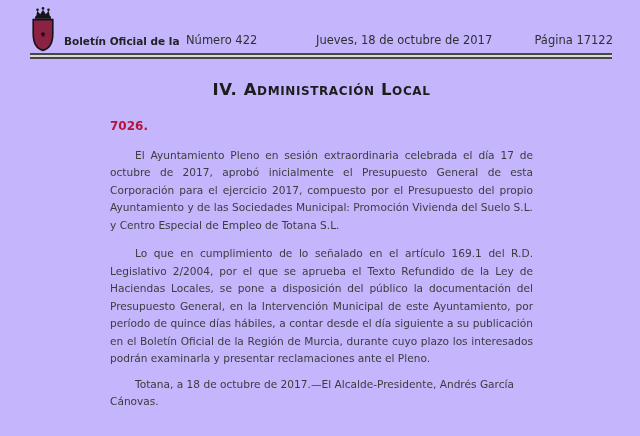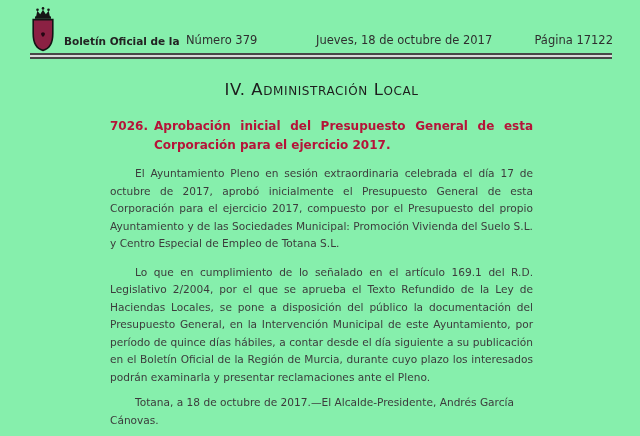--- a/index.html
+++ b/index.html
@@ -1,19 +1,19 @@
 <!DOCTYPE html>
 <html><head>
 <meta charset="utf-8">
 <style>
   html,body{margin:0;padding:0;background:#ffffff;}
   .page{
     position:relative;
     width:640px;height:436px;
-    background:#86efac;
+    background:#c4b5fd;
     font-family:"DejaVu Sans","Liberation Sans",sans-serif;
     color:#3c3c3c;
     overflow:hidden;
   }
   
   .hdr{position:absolute;top:0;left:0;right:0;height:53px;}
   .logo{position:absolute;left:28px;top:6px;width:30px;height:46px;}
   .brand{
     position:absolute;left:64px;bottom:5px;
     font-size:10.5px;font-weight:bold;line-height:1.25;color:#232323;
@@ -24,27 +24,27 @@
   .pageno{position:absolute;right:27px;bottom:6px;font-size:11.5px;color:#2f2f2f;}
   .double-rule{
     position:absolute;top:53px;left:30px;right:28px;
     height:2px;background:#d9d9d9;
     border-top:2px solid #484848;border-bottom:2px solid #484848;
   }
   
   .content{position:absolute;top:59px;left:110px;width:423px;}
   .section-title{
     margin:21px 0 12px 0;text-align:center;
-    font-size:16.5px;font-weight:normal;letter-spacing:0.6px;
+    font-size:16.5px;font-weight:bold;letter-spacing:0.6px;
     font-variant:small-caps;color:#1d1d1d;
   }
   .municipality{margin-top:21px;font-size:12px;color:#333333;}
   .announcement{
     display:flex;margin-top:18px;
-    font-size:12px;font-weight:bold;line-height:1.55;
+    font-size:12px;font-weight:bold;line-height:1.55;gap:14px;
   }
   .announcement .num{flex:0 0 44px;}
   .announcement .ttl{flex:1;text-align:justify;}
   .body-par{
     margin:11px 0 0 0;
     font-size:10.6px;line-height:17.5px;
     text-align:justify;text-indent:25px;color:#3c3c3c;
   }
   .closing{
     margin:8px 0 0 0;
@@ -63,34 +63,33 @@
       <circle cx="15" cy="2.4" r="1.3" fill="#151515"></circle>
       <circle cx="20.5" cy="3.8" r="1.3" fill="#151515"></circle>
       <path d="M8,11 L9.3,4.8 L12.2,8.2 L15,3.8 L17.8,8.2 L20.7,4.8 L22,11 Z" fill="#151515"></path>
       <rect x="7" y="10.4" width="16" height="2.4" fill="#151515"></rect>
       <path d="M5.2,13.6 h19.6 v14 q0,14.5 -9.8,16.8 q-9.8,-2.3 -9.8,-16.8 Z" fill="#8b2143" stroke="#141414" stroke-width="1.6"></path>
       <path d="M15,31 q-3,-2.6 -1.4,-4.2 q1.4,-1.2 1.4,0.2 q0,-1.4 1.4,-0.2 q1.6,1.6 -1.4,4.2 Z" fill="#230713"></path>
     </svg>
     <div class="brand">
       <div>Boletín Oficial de la</div>
     </div>
-    <div class="issue">Número 379</div>
+    <div class="issue">Número 422</div>
     <div class="pubdate">Jueves, 18 de octubre de 2017</div>
     <div class="pageno">Página 17122</div>
   </header>
 
   <div class="double-rule"></div>
 
   <main class="content">
     <h1 class="section-title">IV. Administración Local</h1>
 
 
     <div class="announcement" style="color: rgb(181, 19, 56);">
       <span class="num">7026.</span>
-      <span class="ttl">Aprobación inicial del Presupuesto General de esta Corporación para el ejercicio 2017.</span>
     </div>
 
     <p class="body-par">El Ayuntamiento Pleno en sesión extraordinaria celebrada el día 17 de octubre de 2017, aprobó inicialmente el Presupuesto General de esta Corporación para el ejercicio 2017, compuesto por el Presupuesto del propio Ayuntamiento y de las Sociedades Municipal: Promoción Vivienda del Suelo S.L. y Centro Especial de Empleo de Totana S.L.</p>
 
     <p class="body-par">Lo que en cumplimiento de lo señalado en el artículo 169.1 del R.D. Legislativo 2/2004, por el que se aprueba el Texto Refundido de la Ley de Haciendas Locales, se pone a disposición del público la documentación del Presupuesto General, en la Intervención Municipal de este Ayuntamiento, por período de quince días hábiles, a contar desde el día siguiente a su publicación en el Boletín Oficial de la Región de Murcia, durante cuyo plazo los interesados podrán examinarla y presentar reclamaciones ante el Pleno.</p>
 
     <p class="closing">Totana, a 18 de octubre de 2017.—El Alcalde-Presidente, Andrés García Cánovas.</p>
   </main>
 
 </div>

